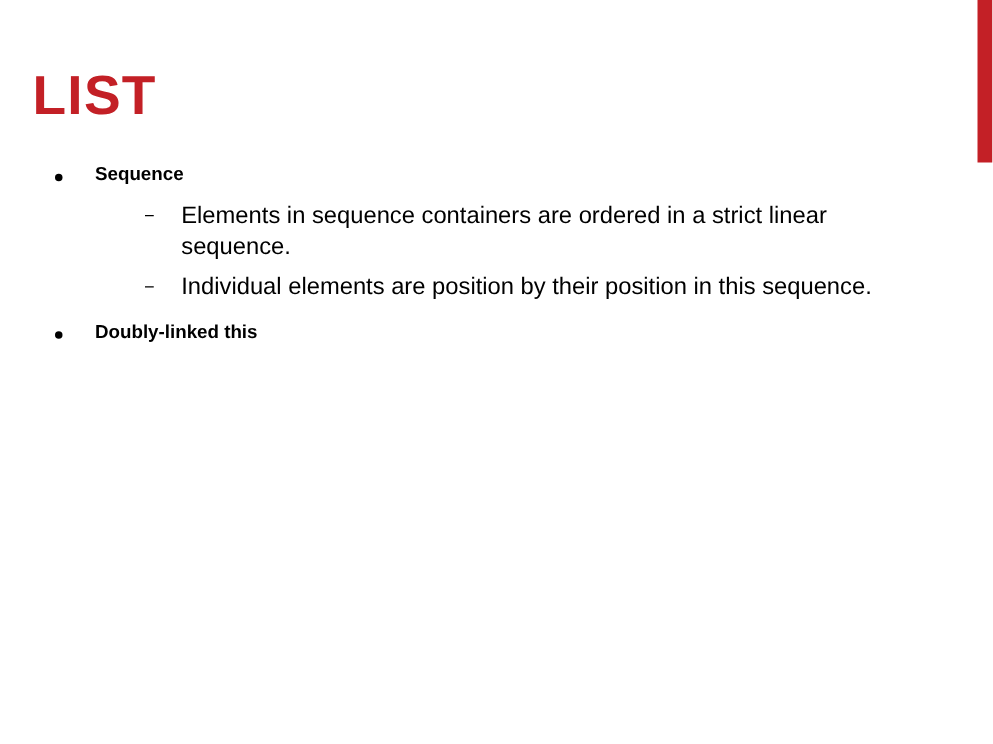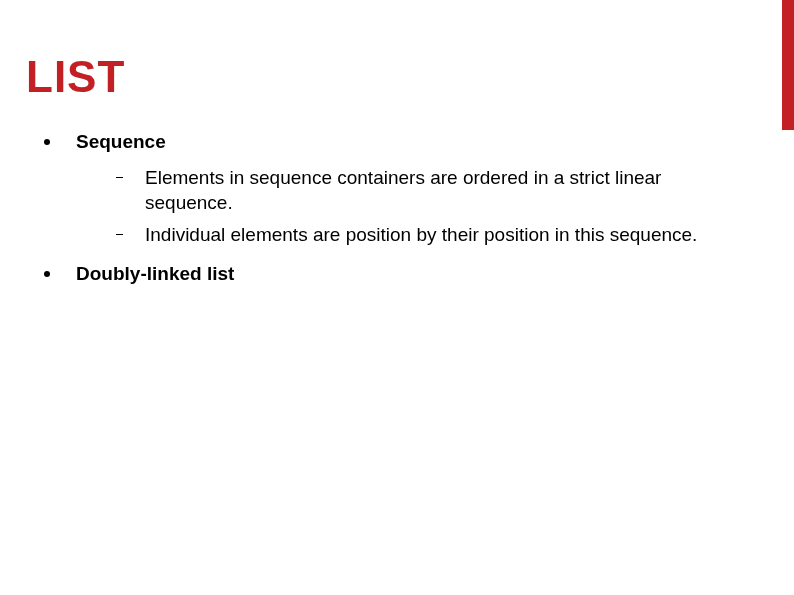--- a/index.html
+++ b/index.html
@@ -43,21 +43,21 @@
   .bullet-l1 .dot {
     width: 6px;
     height: 6px;
     border-radius: 50%;
     background: #000;
     margin-top: 9px;
     margin-right: 26px;
     flex-shrink: 0;
   }
   .bullet-l1-text {
-    font-size: 19px;
+    font-size: 15px;
     font-weight: bold;
     color: #000;
     line-height: 1.3;
   }
   .bullet-l2 {
     display: flex;
     align-items: flex-start;
     padding-left: 90px;
     margin-top: 4px;
     margin-bottom: 6px;
@@ -100,16 +100,16 @@
     <span class="bullet-l2-text">Elements in sequence containers are ordered in a strict linear sequence.</span>
   </div>
 
   <div class="bullet-l2">
     <span class="dash"></span>
     <span class="bullet-l2-text">Individual elements are position by their position in this sequence.</span>
   </div>
 
   <div class="bullet-l1 section-gap">
     <span class="dot"></span>
-    <span class="bullet-l1-text">Doubly-linked list</span>
+    <span class="bullet-l1-text">Doubly-linked this</span>
   </div>
 
 </div>
 
 </body></html>

